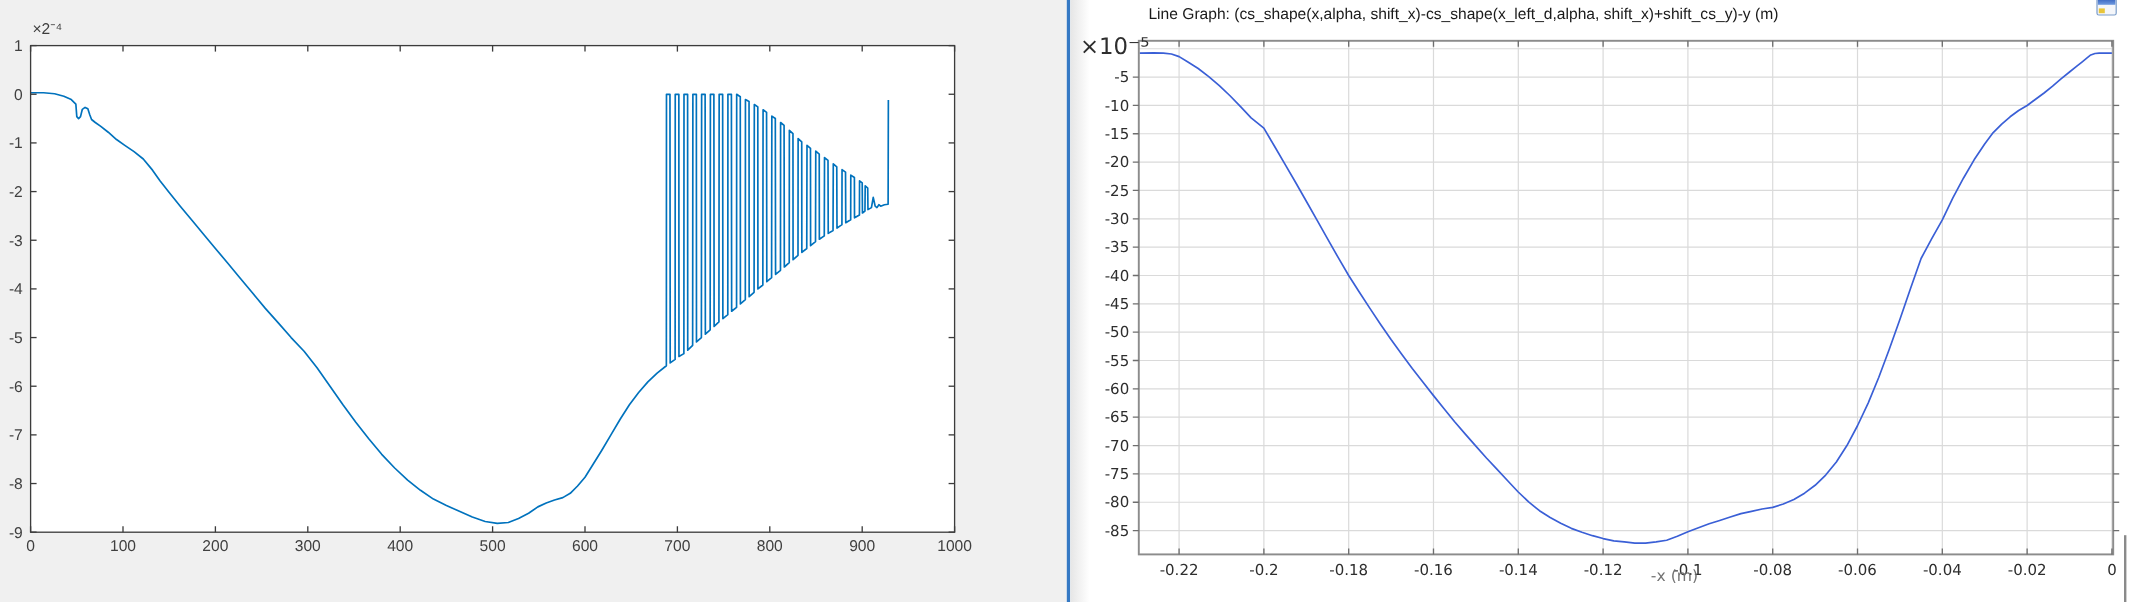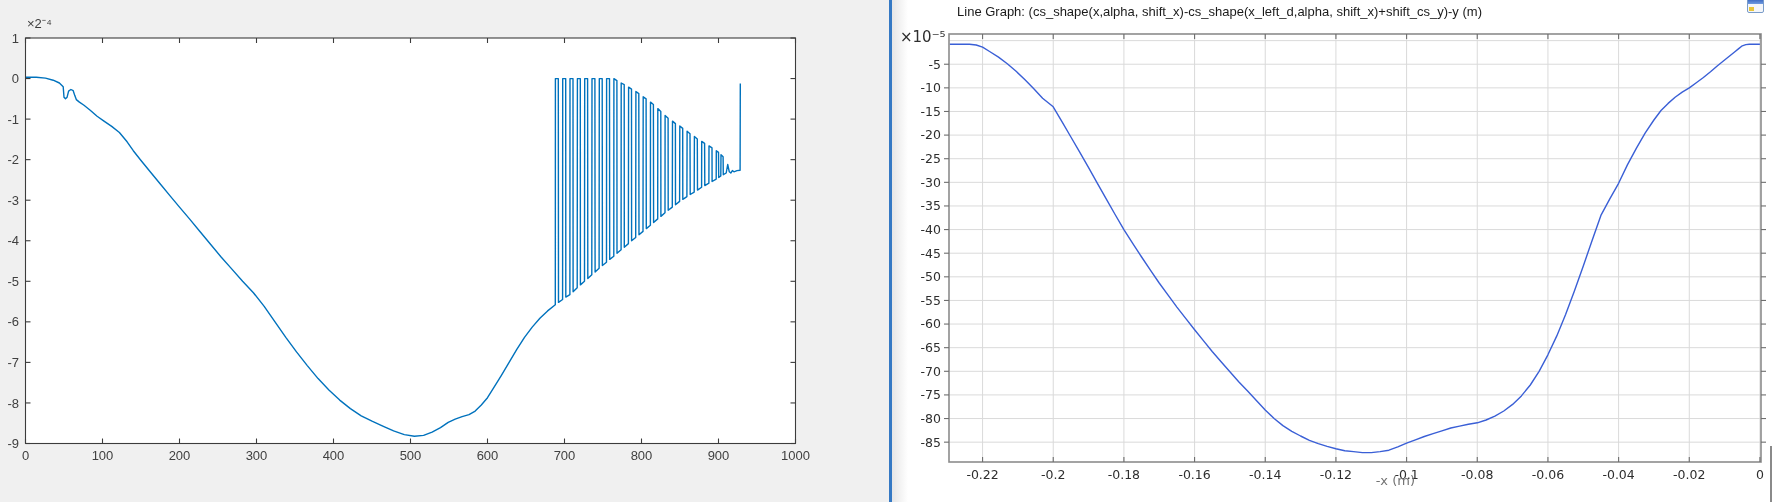--- a/index.html
+++ b/index.html
@@ -8,21 +8,21 @@
   .abs{position:absolute;}
   #matlab-figure{left:0;top:0;width:889px;height:502px;background:#f0f0f0;}
   #matlab-figure svg{position:absolute;left:0;top:0;}
   .exp-left{left:27px;top:14px;font-size:13px;color:#3d3d3d;}
   #window-divider{left:889px;top:0;width:3px;height:502px;background:#3579c4;}
   #comsol-window{left:892px;top:0;width:823px;height:502px;background:#ffffff;}
   #comsol-window svg{position:absolute;left:0;top:0;}
   .left-shadow{left:0;top:0;width:16px;height:502px;
                background:linear-gradient(to right,#e6e6e6,#ffffff);}
   .comsol-title{left:0;top:4px;width:655px;text-align:center;font-size:13px;color:#1a1a1a;}
-  .exp-right{left:8px;top:28px;font-size:15px;color:#2e2e2e;font-family:"DejaVu Sans",sans-serif;}
+  .exp-right{left:8px;top:28px;font-size:19px;color:#2e2e2e;font-family:"DejaVu Sans",sans-serif;}
   .comsol-xlabel{left:403px;top:473px;width:120px;text-align:right;font-size:13px;color:#737373;
                  font-family:"DejaVu Sans",sans-serif;}
   #plot-window-icon{left:855px;top:-3px;width:15px;height:14px;background:#f4f6fa;
                     border:1px solid #7a9cc9;border-radius:2px;overflow:hidden;}
   #plot-window-icon .bar{position:absolute;left:0;top:0;width:100%;height:6px;
                          background:linear-gradient(to bottom,#2a57b8,#6f9ae0);}
   #plot-window-icon .dot{position:absolute;left:1px;bottom:1px;width:5px;height:4px;background:#e8c53a;}
   #panel-edge{left:1770px;top:446px;width:2px;height:56px;background:#8a8a8a;}
 </style>
 </head>

